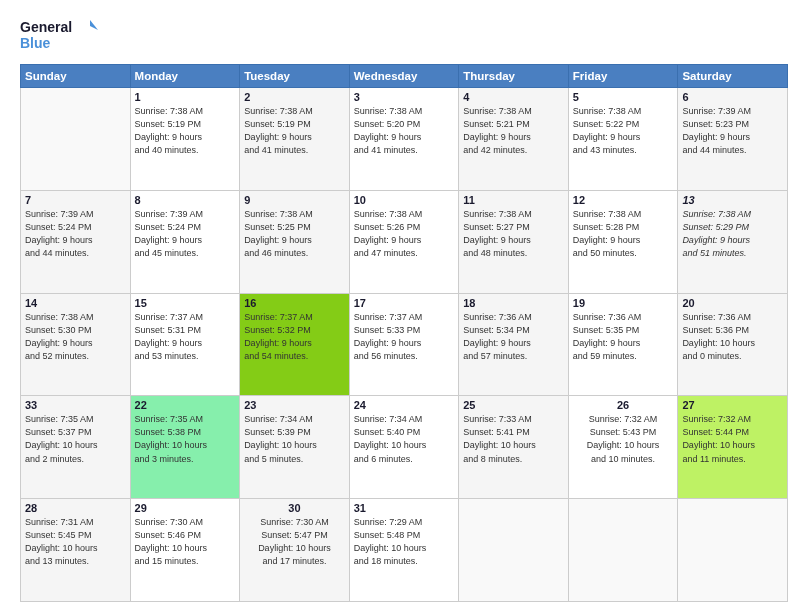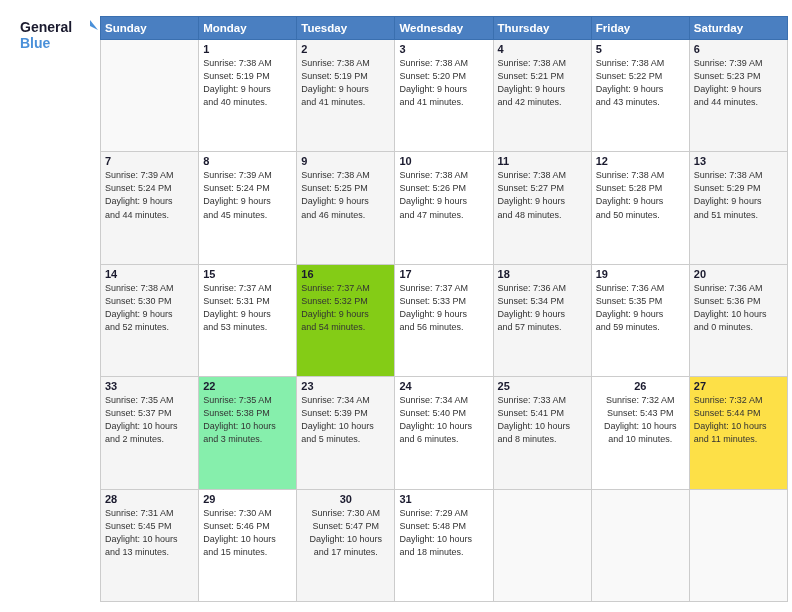--- a/index.html
+++ b/index.html
@@ -8,21 +8,21 @@
       background: #fff;
       width: 792px;
       height: 612px;
       overflow: hidden;
     }
     .page {
       width: 792px;
       height: 612px;
       padding: 16px 4px 10px 20px;
       display: flex;
-      flex-direction: row;
+      flex-direction: column;
     }
     .header {
       display: flex;
       align-items: flex-start;
       justify-content: space-between;
       margin-bottom: 8px;
     }
     .logo {
       display: flex;
       align-items: center;
@@ -165,21 +165,21 @@
             <div class="day-info">Sunrise: 7:38 AM<br>Sunset: 5:26 PM<br>Daylight: 9 hours<br>and 47 minutes.</div>
           </td>
           <td style="background: rgb(245, 245, 245);">
             <span class="day-num">11</span>
             <div class="day-info">Sunrise: 7:38 AM<br>Sunset: 5:27 PM<br>Daylight: 9 hours<br>and 48 minutes.</div>
           </td>
           <td style="background: rgb(255, 255, 255);">
             <span class="day-num">12</span>
             <div class="day-info">Sunrise: 7:38 AM<br>Sunset: 5:28 PM<br>Daylight: 9 hours<br>and 50 minutes.</div>
           </td>
-          <td style="background: rgb(245, 245, 245);">
+          <td style="background: rgb(245, 245, 245); font-style: italic;">
             <span class="day-num">13</span>
             <div class="day-info">Sunrise: 7:38 AM<br>Sunset: 5:29 PM<br>Daylight: 9 hours<br>and 51 minutes.</div>
           </td>
         </tr>
         <tr>
           <td style="background: rgb(245, 245, 245);">
             <span class="day-num">14</span>
             <div class="day-info">Sunrise: 7:38 AM<br>Sunset: 5:30 PM<br>Daylight: 9 hours<br>and 52 minutes.</div>
           </td>
           <td style="background: rgb(255, 255, 255);">
@@ -225,21 +225,21 @@
             <div class="day-info">Sunrise: 7:34 AM<br>Sunset: 5:40 PM<br>Daylight: 10 hours<br>and 6 minutes.</div>
           </td>
           <td style="background: rgb(245, 245, 245);">
             <span class="day-num">25</span>
             <div class="day-info">Sunrise: 7:33 AM<br>Sunset: 5:41 PM<br>Daylight: 10 hours<br>and 8 minutes.</div>
           </td>
           <td style="background: rgb(255, 255, 255); text-align: center;">
             <span class="day-num">26</span>
             <div class="day-info">Sunrise: 7:32 AM<br>Sunset: 5:43 PM<br>Daylight: 10 hours<br>and 10 minutes.</div>
           </td>
-          <td style="background: #fde047; margin-left: 28px;">
+          <td style="background: #bef264; margin-left: 28px;">
             <span class="day-num">27</span>
             <div class="day-info">Sunrise: 7:32 AM<br>Sunset: 5:44 PM<br>Daylight: 10 hours<br>and 11 minutes.</div>
           </td>
         </tr>
         <tr>
           <td style="background: rgb(245, 245, 245);">
             <span class="day-num">28</span>
             <div class="day-info">Sunrise: 7:31 AM<br>Sunset: 5:45 PM<br>Daylight: 10 hours<br>and 13 minutes.</div>
           </td>
           <td style="background: rgb(255, 255, 255);">

